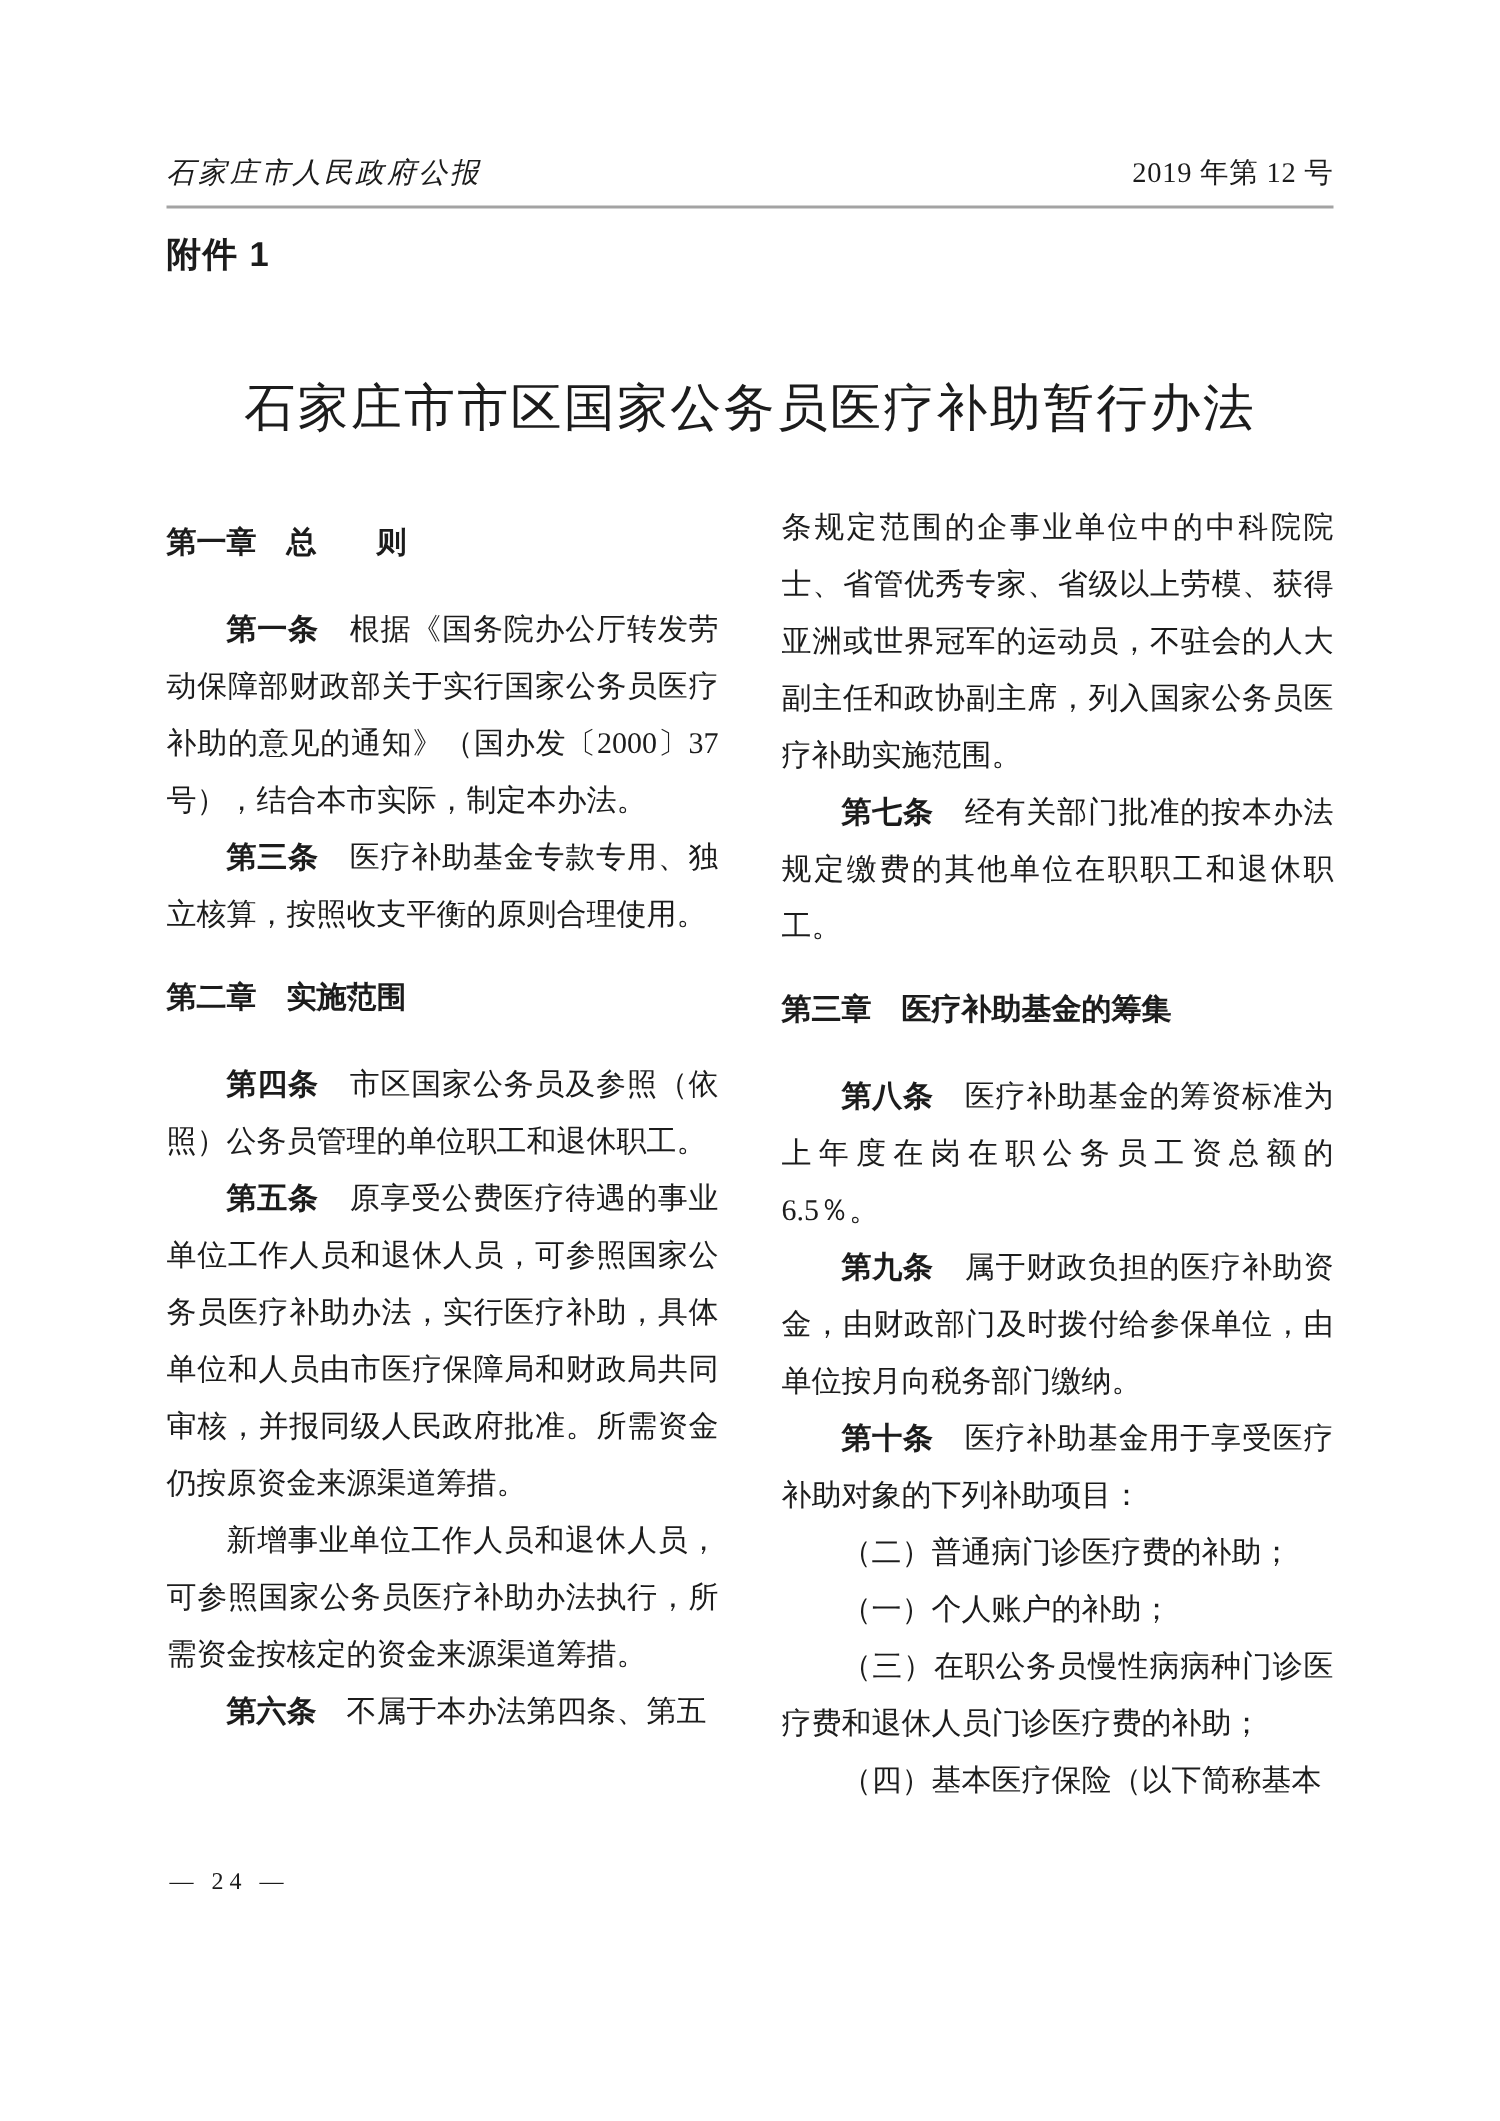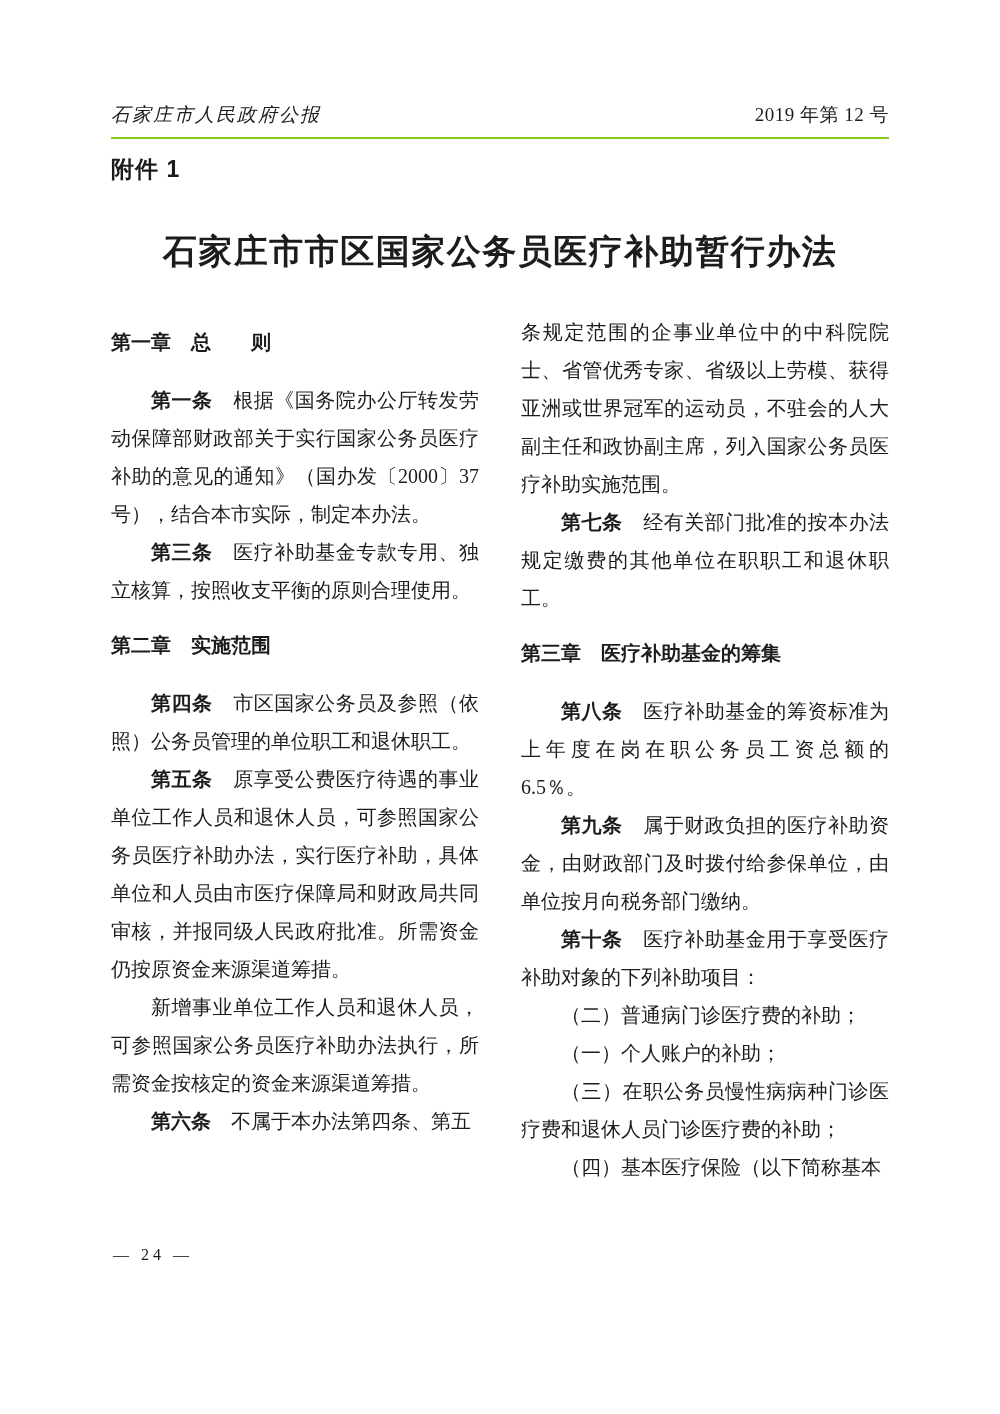--- a/index.html
+++ b/index.html
@@ -8,42 +8,42 @@
     background: #ffffff;
     color: #1c1c1c;
     position: relative;
     overflow: hidden;
     font-family: "Liberation Serif", "DejaVu Serif", serif;
   }
   .page-header {
     margin: 0 111px;
     padding-top: 102px;
     padding-bottom: 9px;
-    border-bottom: 2px solid #84cc16;
+    border-bottom: 2px solid #a3a3a3;
     display: flex;
     justify-content: space-between;
     align-items: flex-end;
     font-size: 19px;
   }
   .pub-name {
     font-style: italic;
     letter-spacing: 2px;
   }
   .issue-no { letter-spacing: 0.5px; }
   .attachment {
     margin: 15px 111px 0;
     font-family: "Liberation Sans", "DejaVu Sans", sans-serif;
     font-weight: 700;
     font-size: 23px;
     letter-spacing: 1px;
   }
   .doc-title {
-    margin: 44px 80px 0;
+    margin: 64px 80px 0;
     text-align: center;
-    font-weight: 700;
+    font-weight: 400;
     font-size: 34px;
     letter-spacing: 1.5px;
   }
   .columns {
     margin: 38px 111px 0;
     display: flex;
     gap: 42px;
   }
   .col { width: 368px; flex: none; }
   .col p, .col h3 {

